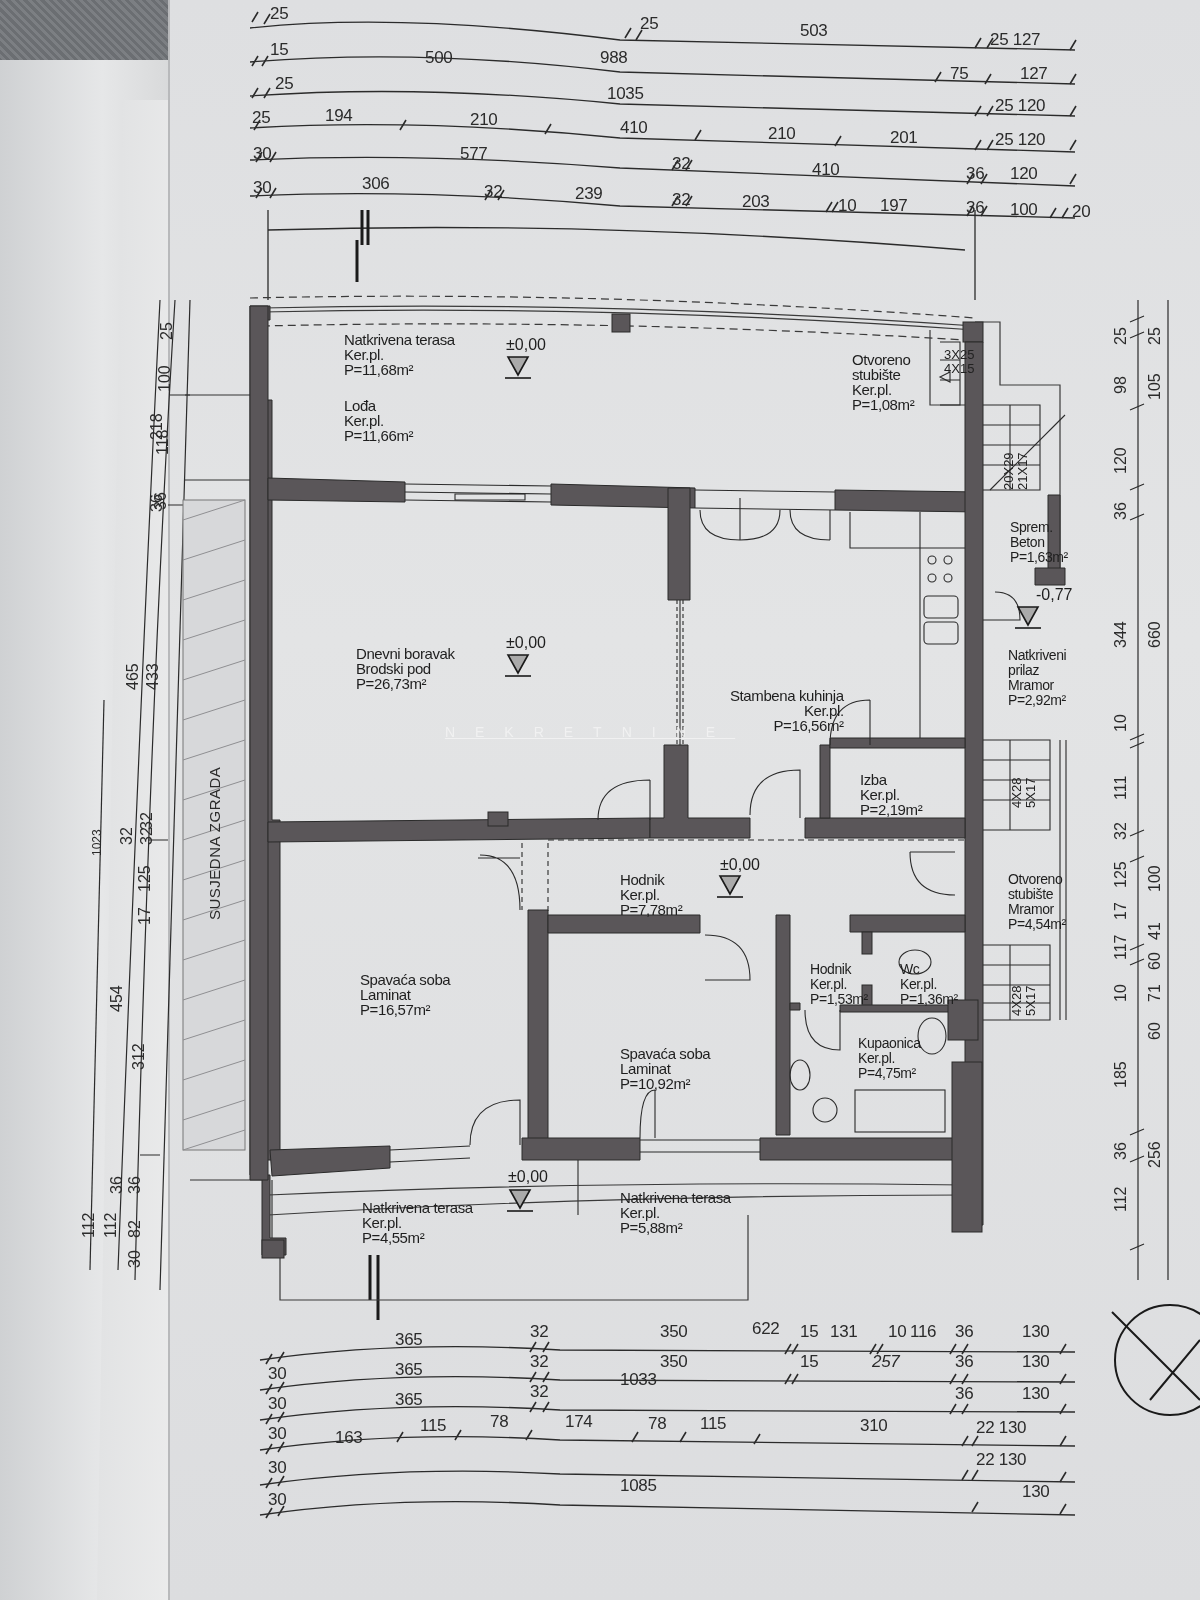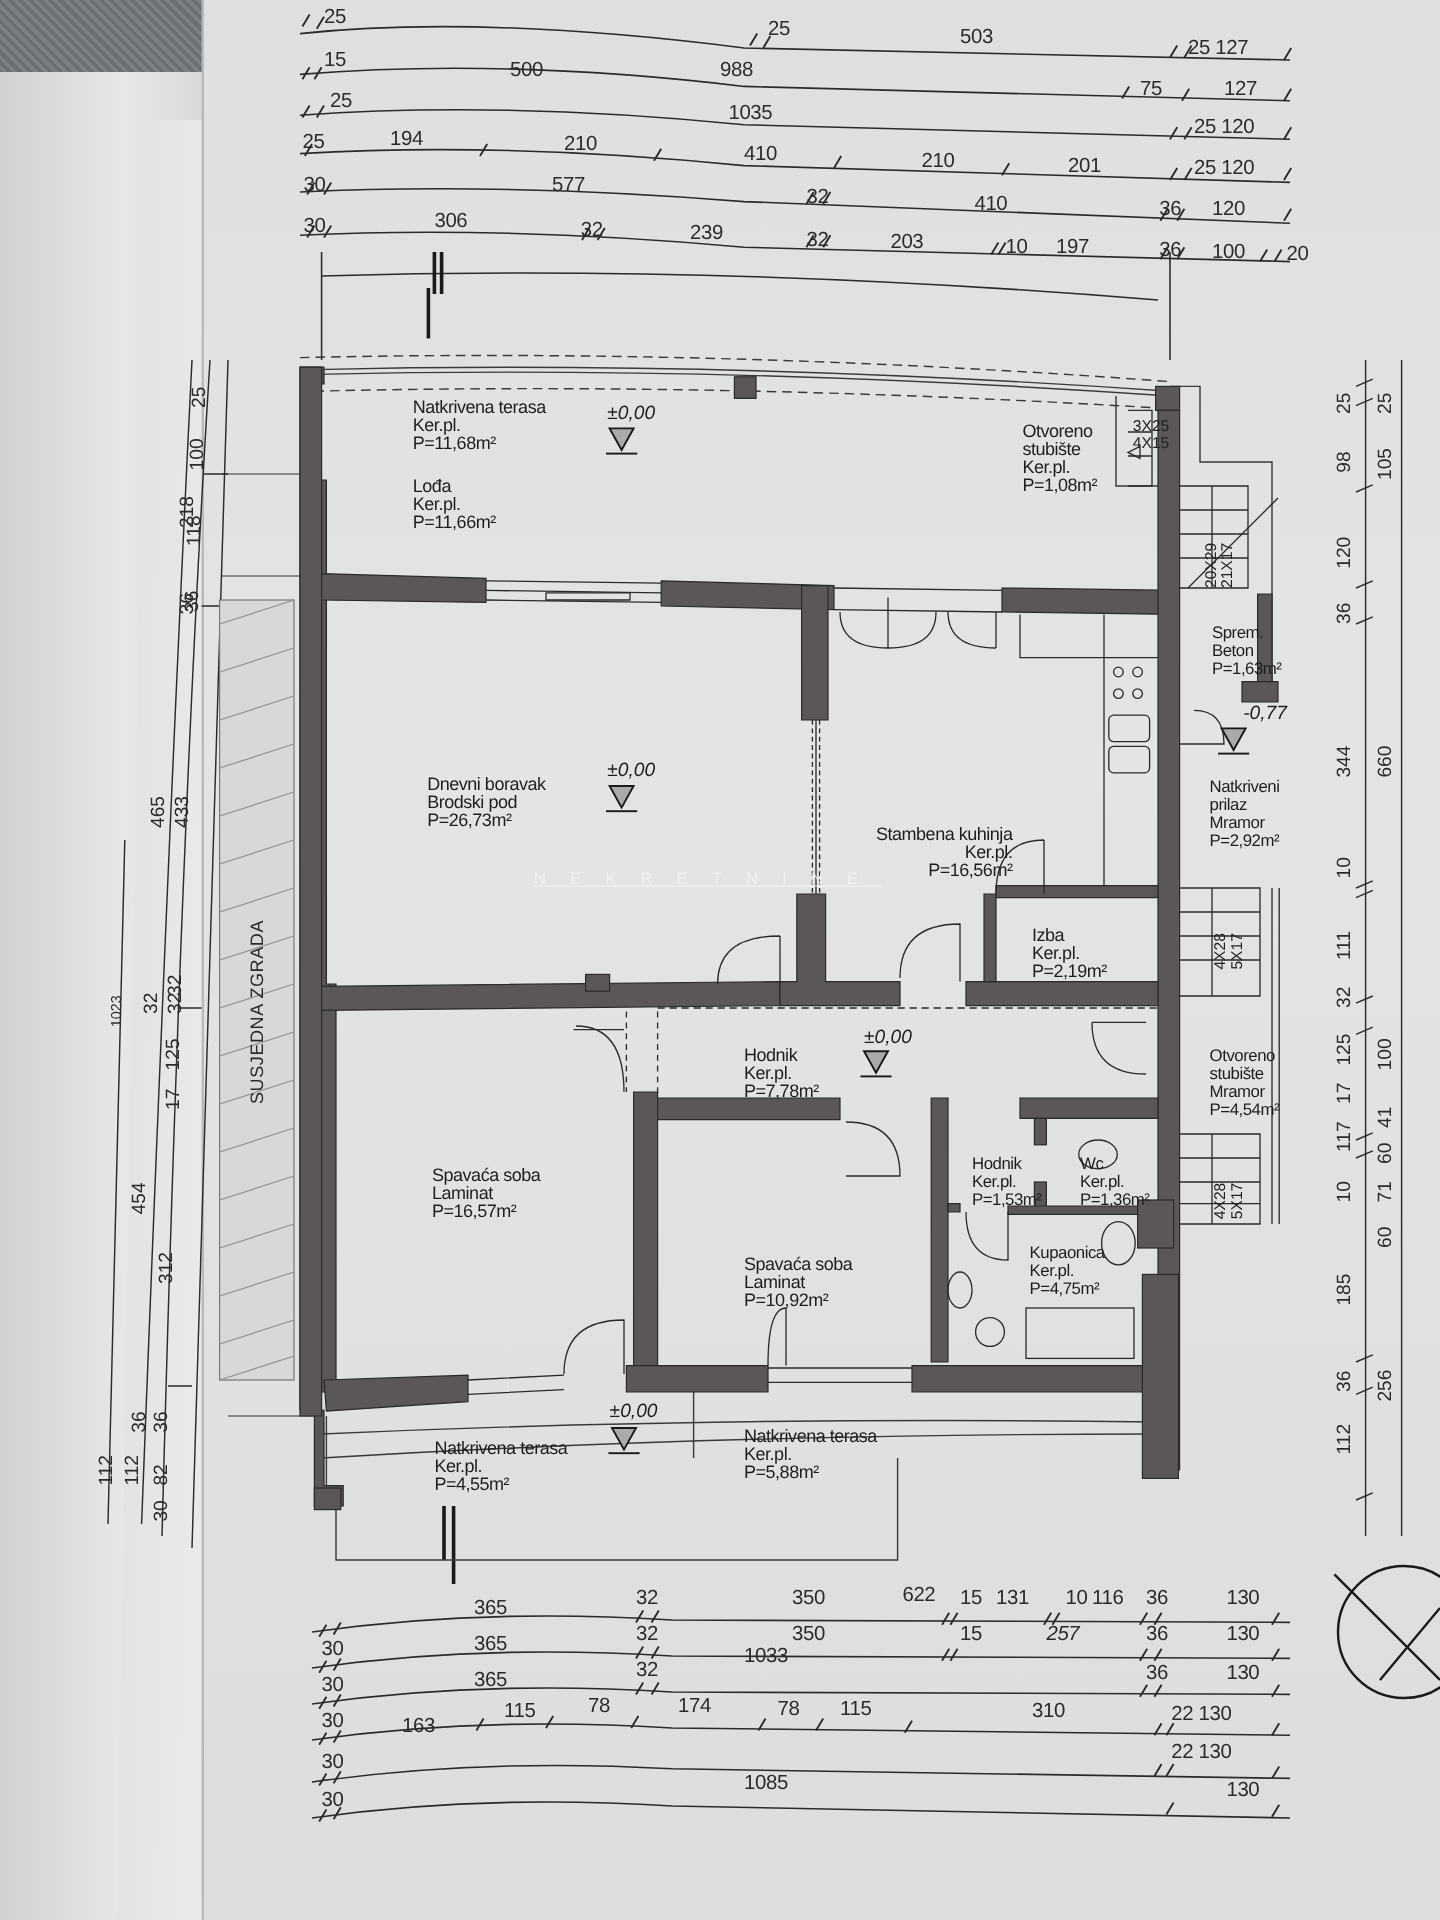--- a/index.html
+++ b/index.html
@@ -34,21 +34,21 @@
     .dimv {
       position: absolute; font-size: 16px; color: #2b2b2b; white-space: nowrap;
       transform: rotate(-90deg); transform-origin: left top;
     }
     .room-label {
       position: absolute; font-size: 15px; line-height: 15px; color: #1e1e1e;
       letter-spacing: -0.4px; white-space: nowrap;
     }
     .room-label div { white-space: nowrap; }
     .level {
-      position: absolute; font-size: 16px; color: #1e1e1e;  font-style: italic;
+      position: absolute; font-size: 16px; color: #1e1e1e; 
     }
     .stair-label {
       position: absolute; font-size: 13px; color: #222; transform-origin: left top;
       white-space: nowrap; line-height: 14px;
     }
     .watermark {
       position: absolute; left: 405px; top: 720px; width: 370px; height: 140px;
       color: rgba(245,245,245,0.75); text-align: center; pointer-events: none;
     }
     .wm-title { font-family: "DejaVu Serif", serif; font-size: 92px; letter-spacing: 22px; line-height: 96px; }

